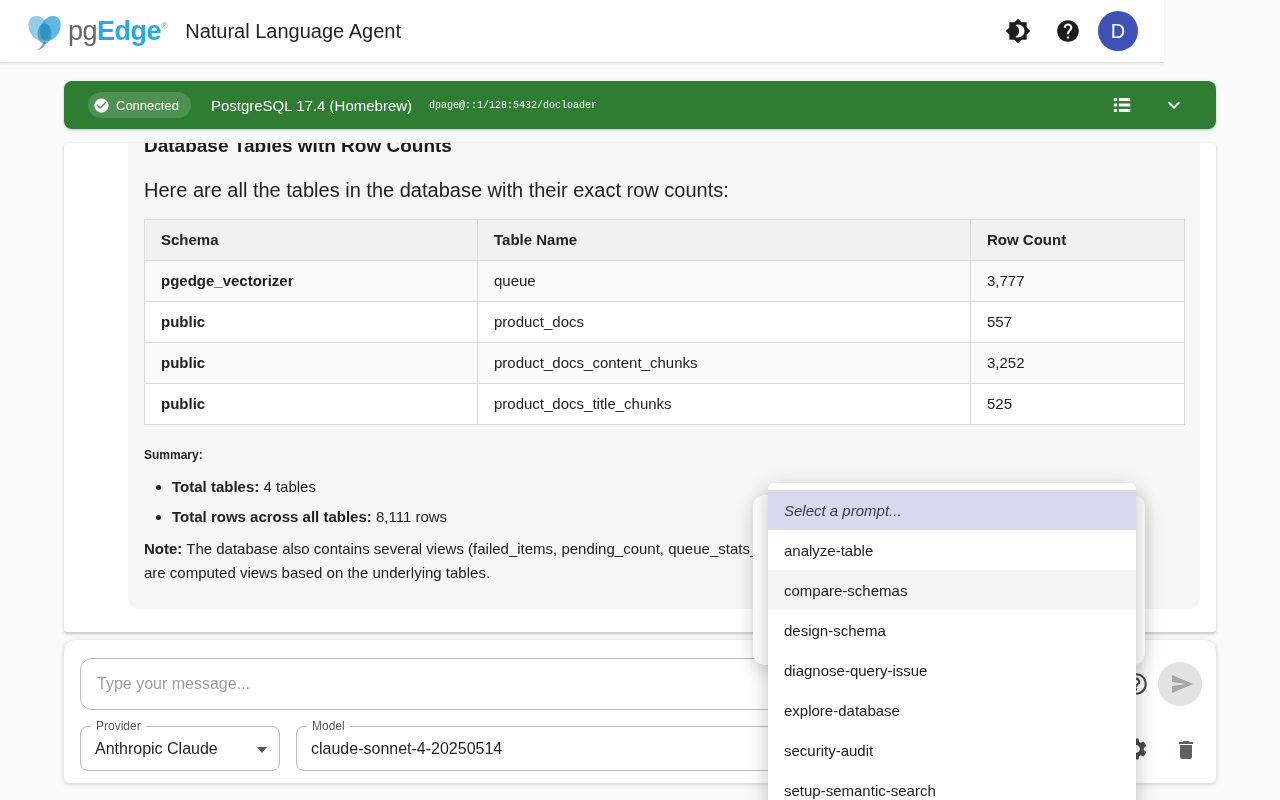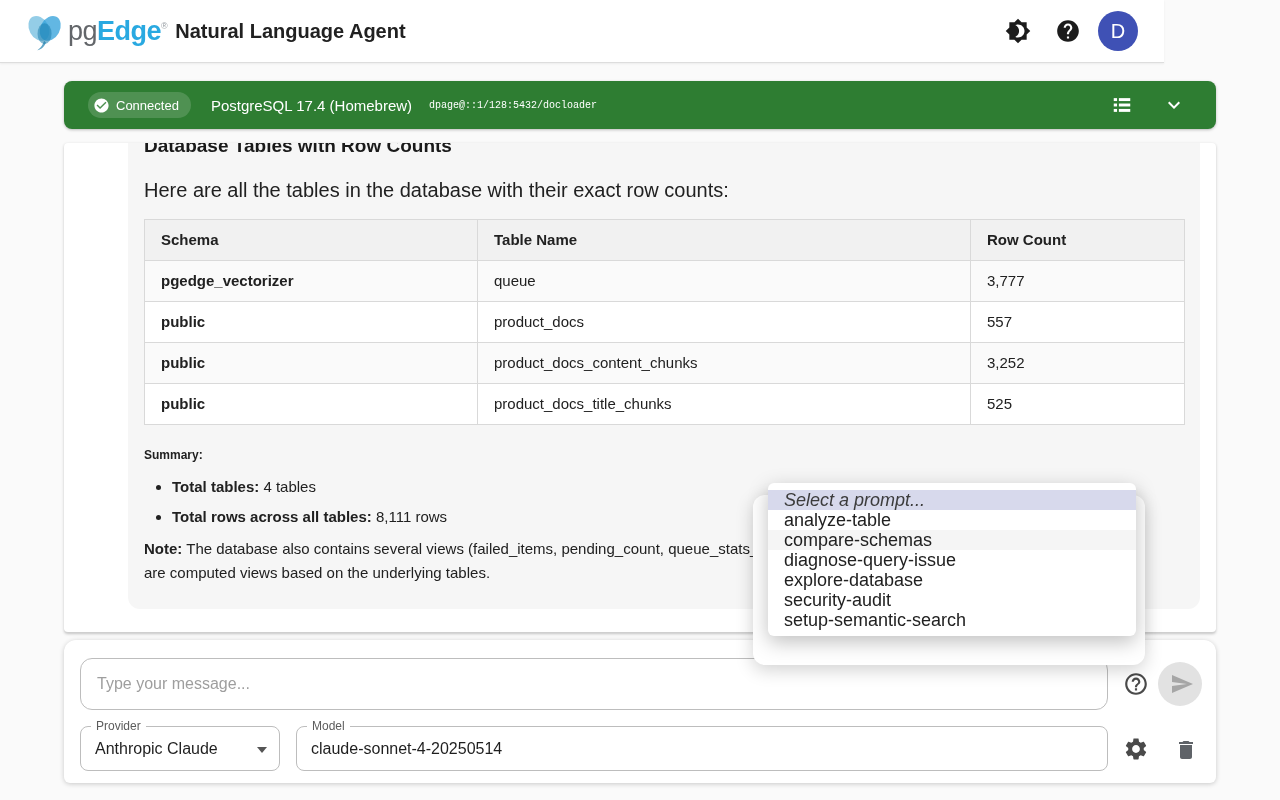--- a/index.html
+++ b/index.html
@@ -8,21 +8,21 @@
 
   
   .app-header { position:absolute; top:0; left:0; width:1164px; height:63px; background:#fff;
     border-bottom:1px solid #ddd; box-shadow:0 1px 2px rgba(0,0,0,.06); display:flex; align-items:center;
     padding:0 26px 0 24px; z-index:3; }
   .logo-wrap { display:flex; align-items:center; }
   .logo-text { font-size:27px; letter-spacing:-0.5px; margin-left:2px; }
   .logo-text .pg { color:#63666a; font-weight:500; }
   .logo-text .edge { color:#29a9e1; font-weight:700; }
   .logo-text .reg { font-size:9px; color:#9aa0a6; vertical-align:top; line-height:20px; }
-  .app-title { font-size:20px; color:#212121; margin-left:8px; font-weight:700; }
+  .app-title { font-size:20px; color:#212121; margin-left:18px; font-weight:400; }
   .header-right { margin-left:auto; display:flex; align-items:center; gap:10px; }
   .icon-btn { width:40px; height:40px; border-radius:50%; display:flex; align-items:center; justify-content:center;
     background:transparent; border:none; cursor:pointer; }
   .avatar { width:40px; height:40px; border-radius:50%; background:#3f51b5; color:#fff; display:flex;
     align-items:center; justify-content:center; font-size:20px; }
 
   
   .conn-bar { position:absolute; left:64px; top:81px; width:1152px; height:48px; background:#2e7d32;
     border-radius:8px; display:flex; align-items:center; padding:0 24px; box-shadow:0 1px 3px rgba(0,0,0,.25); z-index:2; }
   .conn-chip { display:flex; align-items:center; gap:6px; background:rgba(255,255,255,.16); border-radius:14px;
@@ -50,21 +50,21 @@
   ul.msg-bullets li { line-height:24px; margin-bottom:6px; }
   .msg-note { font-size:15px; line-height:24px; margin-top:8px; }
   .msg-note .l1 { display:block; white-space:nowrap; }
   .msg-note .l2 { display:block; }
 
   
   .prompt-popover { position:absolute; left:753px; top:495px; width:392px; height:170px; background:#fff;
     border-radius:12px; box-shadow:0 5px 18px rgba(0,0,0,.18); z-index:5; }
   .prompt-menu { position:absolute; left:768px; top:483px; width:368px; background:#fff; border-radius:6px;
     box-shadow:0 6px 20px rgba(0,0,0,.25); padding:7px 0 6px 0; z-index:6; }
-  .prompt-item { height:20px; display:flex; align-items:center; padding:0 16px; font-size:18px; color:#212121; cursor:pointer; }
+  .prompt-item { height:40px; display:flex; align-items:center; padding:0 16px; font-size:15px; color:#212121; cursor:pointer; }
   .prompt-item.placeholder { font-style:italic; background:#d7d9ec; color:#3c3c3c; }
   .prompt-item.hovered { background:#f5f5f5; }
 
   
   .composer { position:absolute; left:64px; top:640px; width:1152px; height:143px; background:#fff;
     border-radius:12px 12px 6px 6px; box-shadow:0 1px 5px rgba(0,0,0,.2); z-index:1; }
   .msg-input { position:absolute; left:16px; top:18px; width:1028px; height:52px; border:1px solid #bdbdbd;
     border-radius:12px; font-size:16px; padding:0 16px; color:#212121; font-family:"Liberation Sans",sans-serif;
     background:#fff; outline:none; }
   .msg-input::placeholder { color:#9e9e9e; }
@@ -243,17 +243,18 @@
         </svg>
     </span>
   </button>
 </div>
 
 <div class="prompt-popover"></div>
 <div class="prompt-menu">
   <div class="prompt-item placeholder">Select a prompt...</div>
   <div class="prompt-item">analyze-table</div>
   <div class="prompt-item hovered">compare-schemas</div>
+  <div class="prompt-item">design-schema</div>
   <div class="prompt-item">diagnose-query-issue</div>
   <div class="prompt-item">explore-database</div>
   <div class="prompt-item">security-audit</div>
   <div class="prompt-item">setup-semantic-search</div>
 </div>
 
 </body></html>

